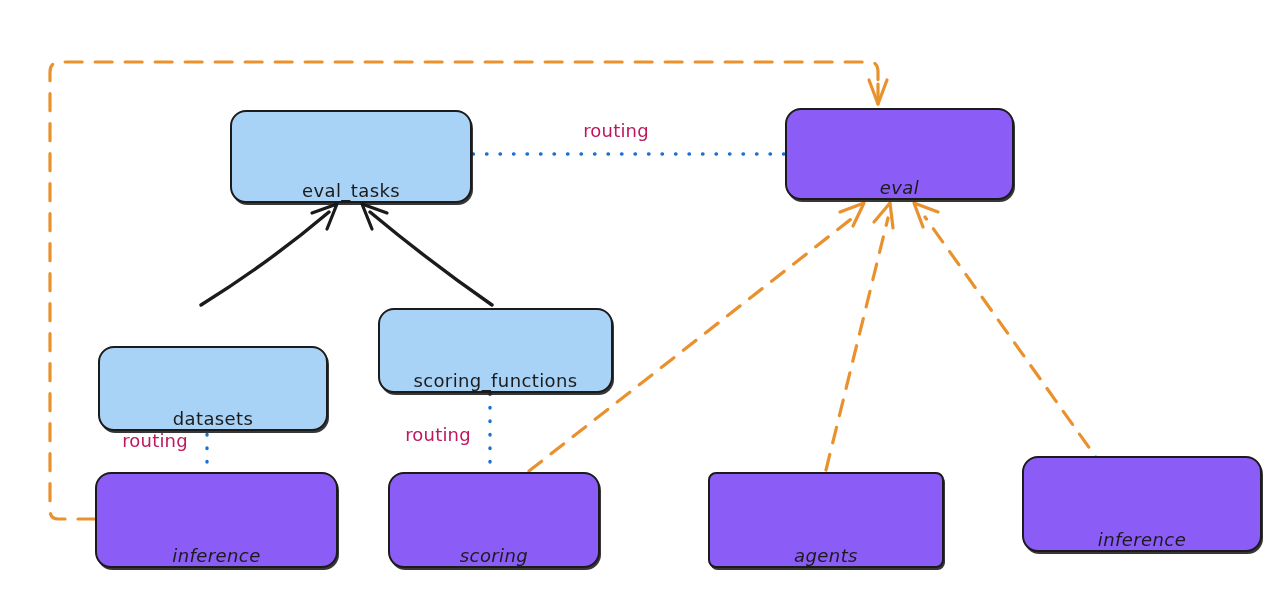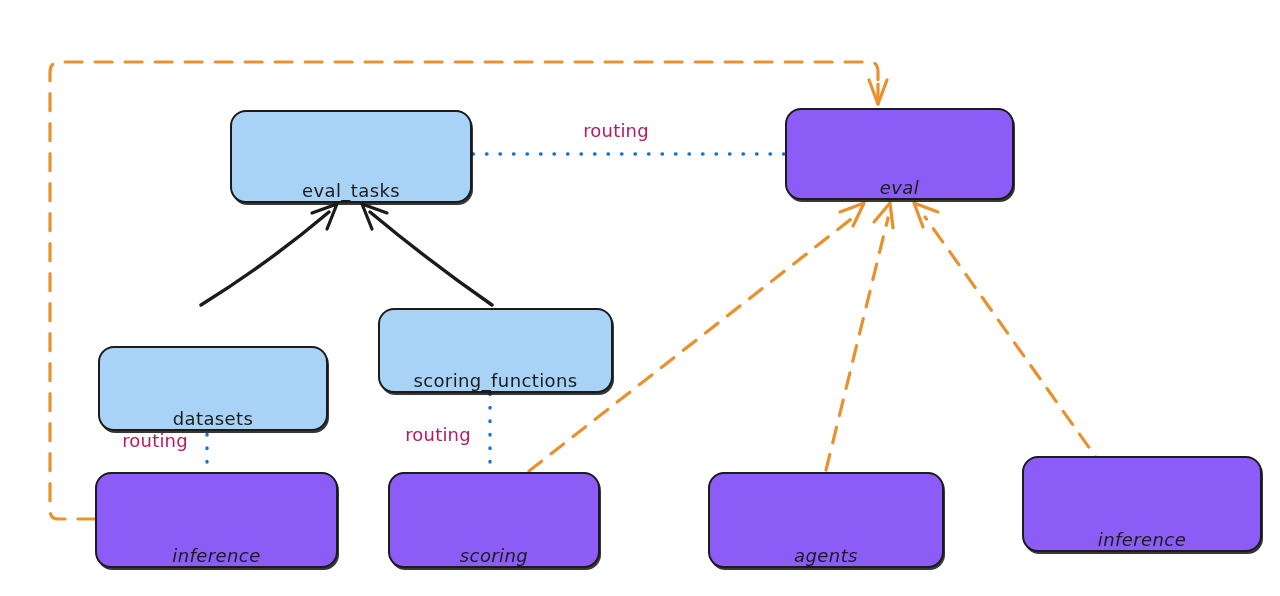--- a/index.html
+++ b/index.html
@@ -119,21 +119,21 @@
   </div>
 
   <div class="node green" style="left:95px; top:472px; width:243px; height:96px;">
     <span>inference</span>
   </div>
 
   <div class="node green" style="left:388px; top:472px; width:212px; height:96px;">
     <span>scoring</span>
   </div>
 
-  <div class="node green" style="left:708px; top:472px; width:236px; height:96px;">
+  <div class="node green" style="left:708px; top:472px; width:236px; height:96px;border-radius:8px;">
     <span>agents</span>
   </div>
 
   <div class="node green" style="left:1022px; top:456px; width:240px; height:96px;">
     <span>inference</span>
   </div>
 
   <div class="edge-label" style="left:616px; top:130px;">routing</div>
 
   <div class="edge-label" style="left:155px; top:440px;">routing</div>

